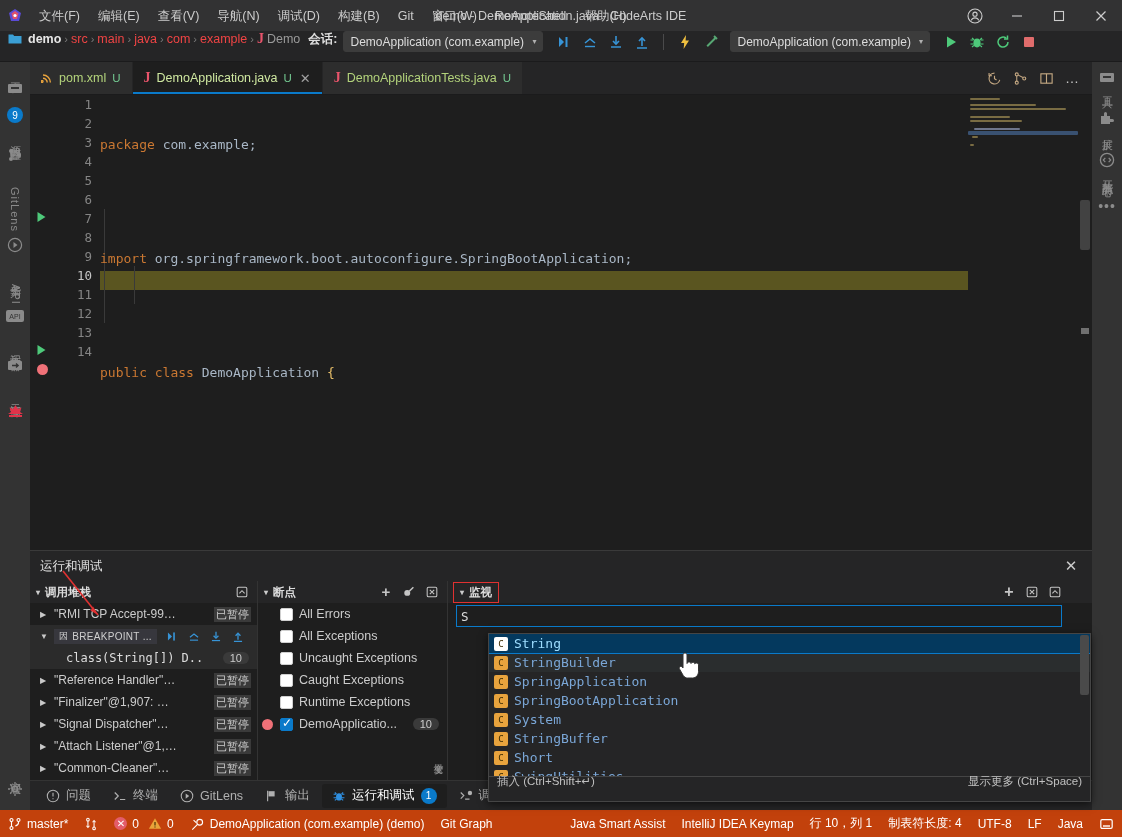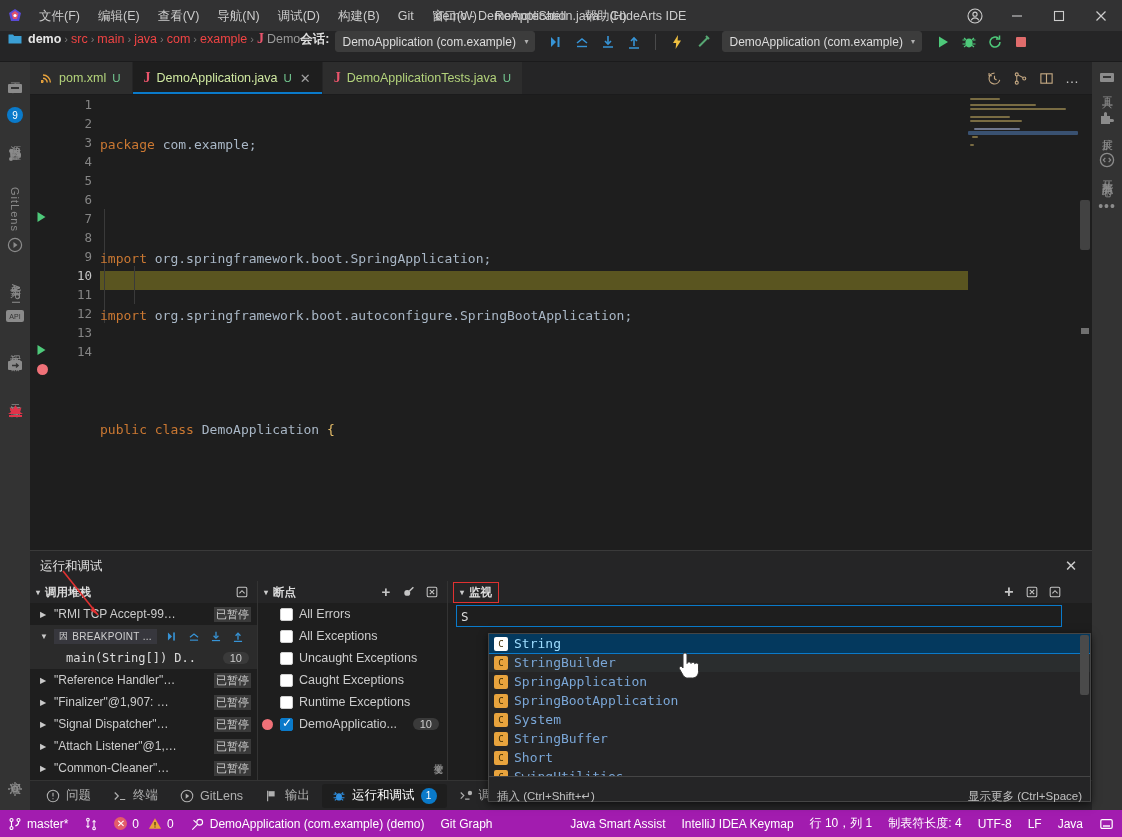--- a/index.html
+++ b/index.html
@@ -25,21 +25,21 @@
     color:#cccccc; }
 
   
   .toolbar { position:absolute; top:31px; left:0; width:1122px; height:31px;
     background:#252526; display:flex; align-items:flex-start; border-bottom:1px solid #1b1b1c; }
   .crumbs { display:flex; align-items:center; padding-left:8px; gap:3px; font-size:12.5px; }
   .crumb { color:#ef4444; }
   .crumb.root { color:#e6e6e6; font-weight:bold; }
   .crumb.file { color:#9a9a9a; }
   .sep { color:#7a7a7a; font-size:11px; }
-  .tb-label { color:#dddddd; font-size:12.5px; font-weight:bold; }
+  .tb-label { color:#dddddd; font-size:12.5px; font-weight:bold; margin-left:8px; }
   .combo { background:#3c3c3c; border:1px solid #3c3c3c; border-radius:3px; height:21px;
     display:flex; align-items:center; padding:0 6px; gap:8px; color:#dcdcdc; font-size:12px;
     margin-left:6px; }
   .combo .caret { font-size:8px; color:#b0b0b0; }
   .tb-icons { display:flex; align-items:center; gap:4px; margin-left:10px; }
   .tb-ico { width:22px; height:22px; display:flex; align-items:center; justify-content:center;
     border-radius:3px; }
   .vdiv { width:1px; height:16px; background:#4a4a4b; margin:0 6px; }
 
   
@@ -149,21 +149,21 @@
     border:1px solid #454545; box-shadow:0 2px 8px rgba(0,0,0,.6); z-index:40; }
   .sug-list { max-height:142px; overflow:hidden; }
   .sug { height:19px; display:flex; align-items:center; gap:6px; padding-left:5px;
     font-family:"DejaVu Sans Mono", monospace; font-size:13px; color:#7aa6d6; }
   .sug.sel { background:#04395e; outline:1px solid #0a7aca; color:#9cdcfe; }
   .sug.hov { background:#2a2d2e; }
   .sug .ci-ico { width:14px; height:14px; border-radius:2px; background:#e8a33d;
     display:flex; align-items:center; justify-content:center; font-size:9px; color:#3a2a00;
     flex:0 0 auto; }
   .sug.sel .ci-ico { background:#ffffff; color:#3a2a00; }
-  .sug-footer { height:24px; display:flex; align-items:flex-start; justify-content:space-between;
+  .sug-footer { height:24px; display:flex; align-items:flex-end; justify-content:space-between;
     padding:12px 8px; background:#252526; border-top:1px solid #454545; font-size:11.5px;
     color:#c0c0c0; }
   .sug-scroll { position:absolute; right:1px; top:1px; width:9px; height:60px;
     background:#4a4a4a; border-radius:2px; }
 
   .vtab-label { writing-mode:vertical-rl; font-size:10px; color:#9a9a9a; }
 
   
   .cursor-ptr { position:absolute; z-index:60; pointer-events:none; }
 
@@ -175,21 +175,21 @@
     background:#252526; display:flex; align-items:center; gap:2px; padding-left:6px;
     border-top:1px solid #333; }
   .btab { display:flex; align-items:center; gap:6px; padding:0 10px; height:24px;
     font-size:12.5px; color:#b0b0b0; border-radius:3px; white-space:nowrap; }
   .btab.active { background:#1e1e1e; color:#ffffff; }
   .badge { background:#0a7aca; color:#fff; border-radius:9px; min-width:16px; height:16px;
     display:flex; align-items:center; justify-content:center; font-size:10px; padding:0 4px; }
 
   
   .status { position:absolute; left:0; top:810px; width:1122px; height:27px;
-    background:#a21caf; display:flex; align-items:center; color:#ffffff; font-size:12px; }
+    background:#c2410c; display:flex; align-items:center; color:#ffffff; font-size:12px; }
   .st { display:flex; align-items:center; gap:5px; padding:0 8px; height:27px; white-space:nowrap; }
   .st-right { margin-left:auto; display:flex; align-items:center; }
   .err-dot { width:13px; height:13px; border-radius:50%; background:#e35d6a;
     display:flex; align-items:center; justify-content:center; font-size:10px; color:#fff; }
   svg { display:block; }
 </style>
 </head>
 <body>
 
 <div id="app">
@@ -526,21 +526,20 @@
         <div class="lnum" style="top:173px;color:#c6c6c6;">10</div>
         <div class="lnum" style="top:192px;">11</div>
         <div class="lnum" style="top:211px;">12</div>
         <div class="lnum" style="top:230px;">13</div>
         <div class="lnum" style="top:249px;">14</div>
       </div>
 
       <div class="codelines" style="top:2px;">
         <div class="cl"><span class="kw">package</span> <span class="pl">com.example;</span></div>
         <div class="cl"></div>
-        <div class="cl"><span class="kw">import</span> <span class="pl">org.springframework.boot.SpringApplication;</span></div>
         <div class="cl"><span class="kw">import</span> <span class="pl">org.springframework.boot.autoconfigure.SpringBootApplication;</span></div>
         <div class="cl"></div>
         <div class="cl"><span class="kw">public</span> <span class="kw">class</span> <span class="pl">DemoApplication </span><span class="brc">{</span></div>
         <div class="cl"></div>
         
         
         
         
         
         
@@ -622,21 +621,21 @@
               <span>
                 <svg width="14" height="13" viewBox="0 0 16 16">
                     <path d="M8 12V5" stroke="#3794d6" stroke-width="1.6"></path>
                     <path d="M5 7l3-3 3 3" fill="none" stroke="#3794d6" stroke-width="1.6"></path>
                     <path d="M3 14h10" stroke="#3794d6" stroke-width="1.5"></path>
                   </svg>
               </span>
             </span>
           </div>
           <div class="frame-row">
-            <span>main(String[])  D..</span>
+            <span>class(String[])  D..</span>
             <span class="ln">10</span>
           </div>
           <div class="cs-row">
             <span class="arrow">▶</span>
             <span class="txt" style="max-width:125px;">"Reference Handler"@...</span>
             <span class="state">已暂停</span>
           </div>
           <div class="cs-row">
             <span class="arrow">▶</span>
             <span class="txt" style="max-width:125px;">"Finalizer"@1,907: WAIT</span>

